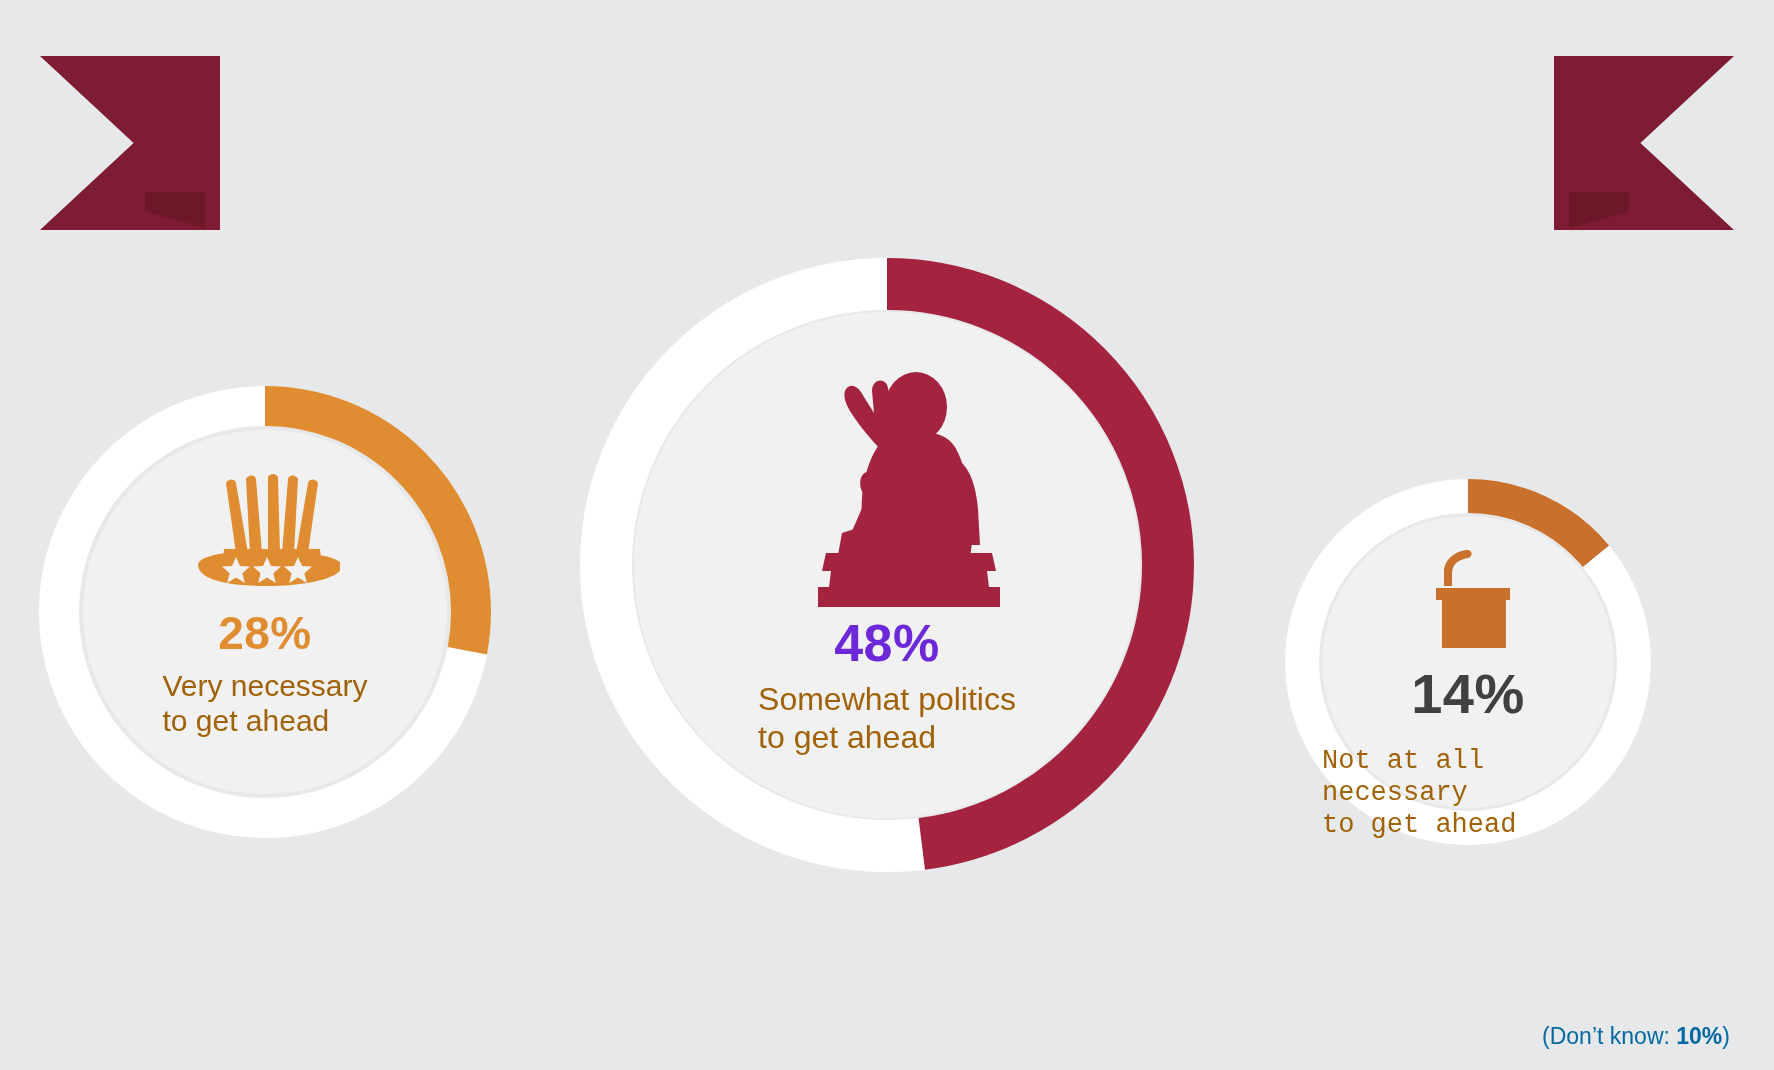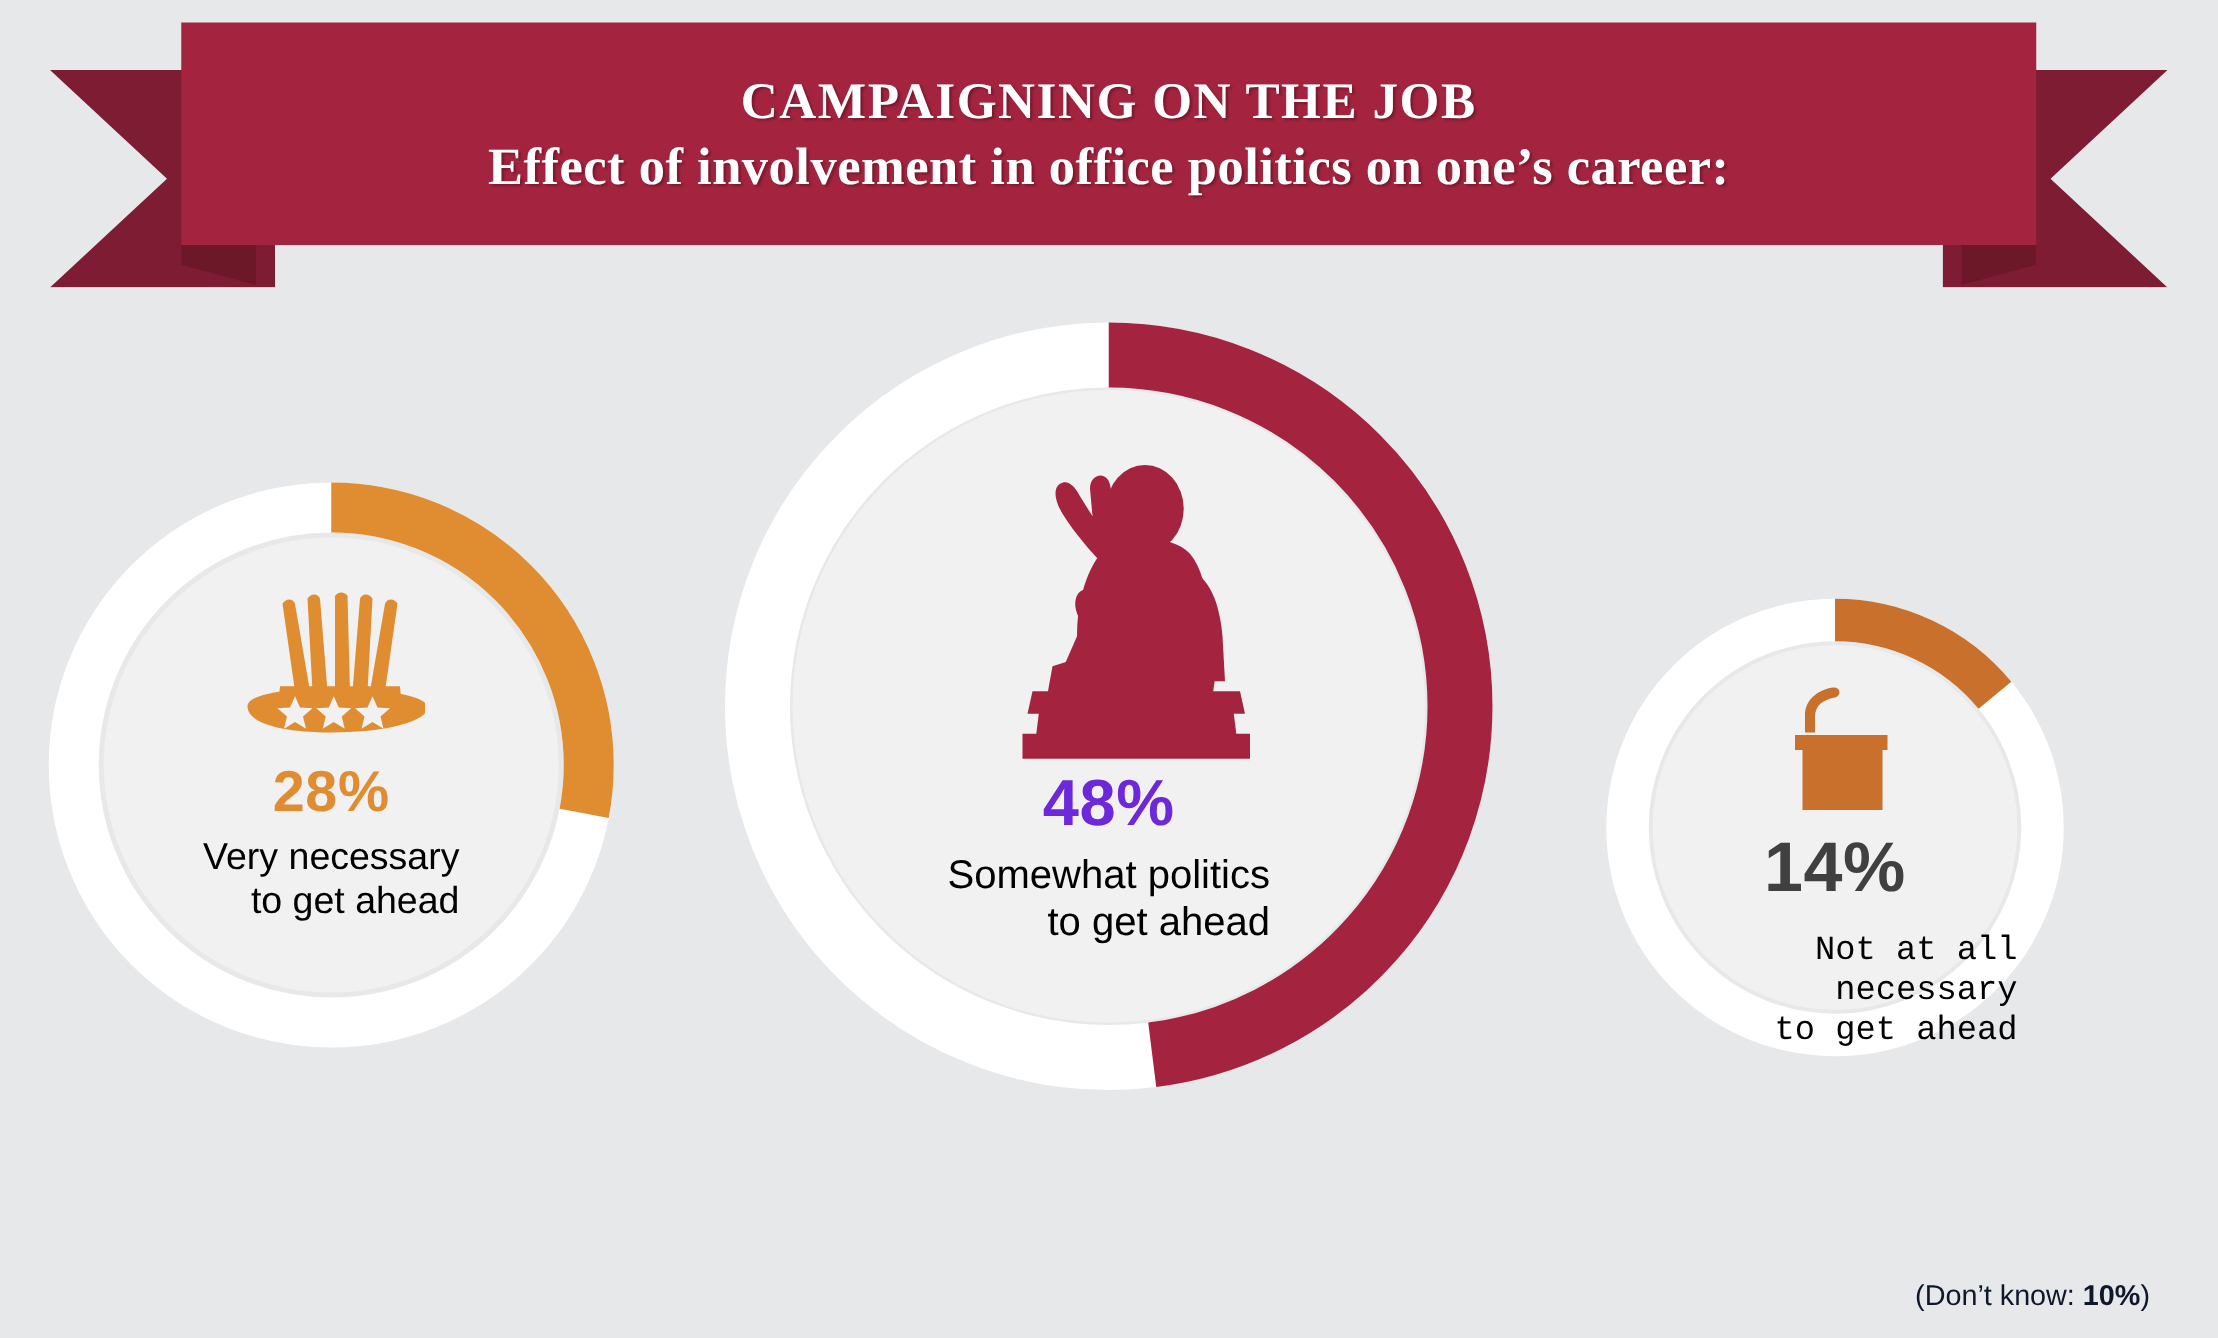--- a/index.html
+++ b/index.html
@@ -90,22 +90,22 @@
     align-items:center;
     justify-content:flex-start;
   }
   .icon-box { display:flex; align-items:flex-end; justify-content:center; }
   .pct {
     font-weight:bold;
     line-height:1;
     letter-spacing:.5px;
   }
   .label {
-    color:#000000;
-    text-align:right;
+    color:#a16207;
+    text-align:left;
     line-height:1.18;
     font-weight:400;
   }
 
   
   #donut-very { left:35px; top:132px; width:460px; height:460px; }
   #donut-very .inner { left:48px; top:48px; width:364px; height:364px; }
   #donut-very .icon-box { height:150px; margin-top:30px; }
   #donut-very .pct { font-size:46px; color:#e08c31; }
   #donut-very .label { font-size:30px; margin-top:12px; }
@@ -120,38 +120,34 @@
   
   #donut-notatall { left:1282px; top:226px; width:372px; height:372px; }
   #donut-notatall .inner { left:40px; top:40px; width:292px; height:292px; }
   #donut-notatall .icon-box { height:122px; margin-top:22px; }
   #donut-notatall .pct { font-size:56px; color:#404040; margin-top:10px; }
   #donut-notatall .label { font-size:27px; margin-top:24px;font-family:Liberation Mono, monospace; }
 
   
   #footnote {
     position:absolute;
-    right:54px; bottom:20px;
+    right:44px; bottom:20px;
     font-size:23px;
-    color:#0f172a;
+    color:#0369a1;
   }
   #footnote-value { font-weight:bold; }
 </style>
 </head>
 <body>
 
 <div id="banner-wrap">
   <div class="ribbon-tail" id="ribbon-tail-left"></div>
   <div class="ribbon-tail" id="ribbon-tail-right"></div>
   <div class="ribbon-fold" id="ribbon-fold-left"></div>
   <div class="ribbon-fold" id="ribbon-fold-right"></div>
-  <div id="ribbon-body">
-    <div id="banner-title-main">CAMPAIGNING ON THE JOB</div>
-    <div id="banner-title-sub">Effect of involvement in office politics on one’s career:</div>
-  </div>
 </div>
 
 <div id="charts">
 
   <div class="donut" id="donut-very">
     <svg class="ring-svg" width="460" height="460" viewBox="0 0 460 460">
       <circle cx="230" cy="230" r="206" fill="none" stroke="#ffffff" stroke-width="40"></circle>
       <circle id="arc-very" cx="230" cy="230" r="206" fill="none" stroke="#e08c31" stroke-width="40" transform="rotate(-90 230 230)" stroke-dasharray="362.41412851811856 1294.3361732789947"></circle>
     </svg>
     <div class="inner">

